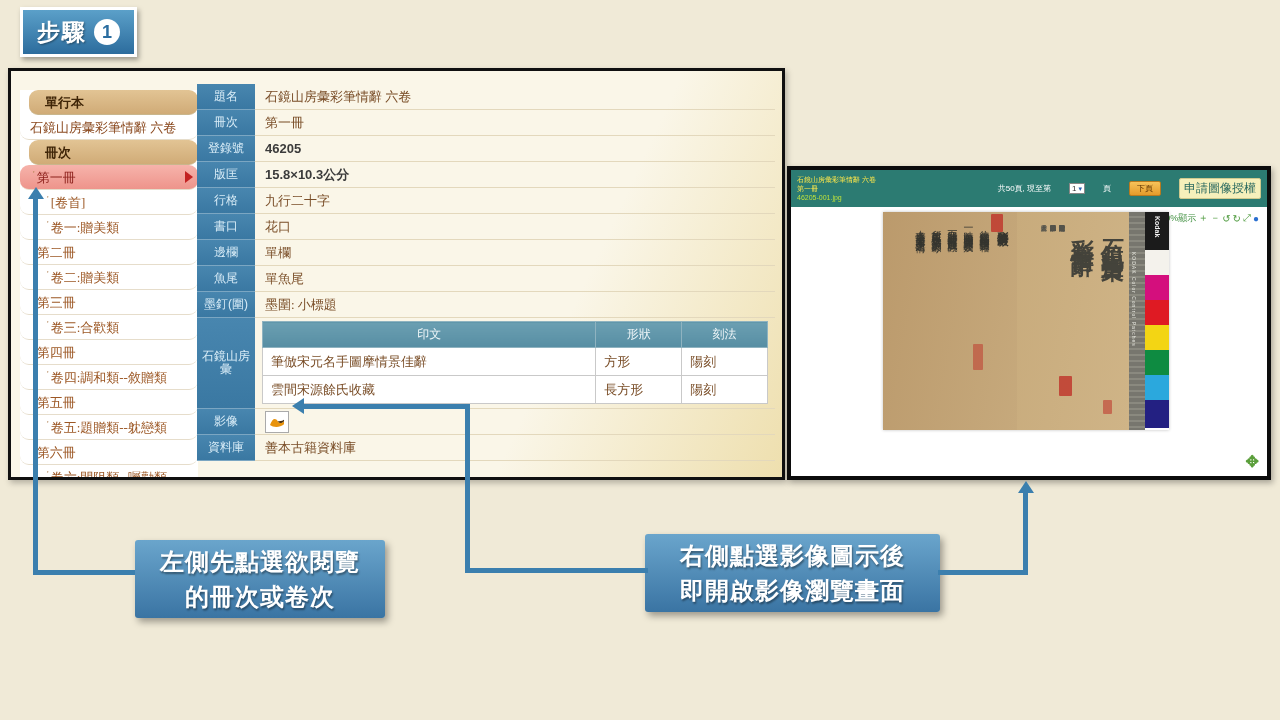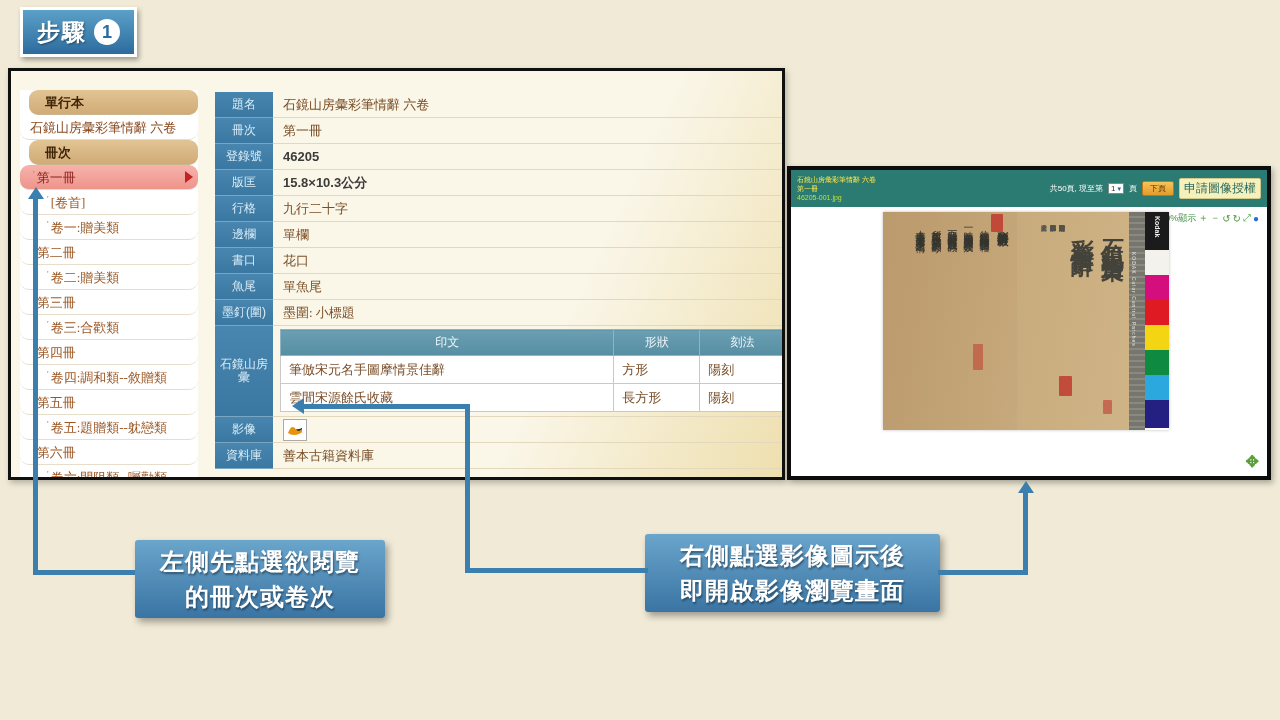--- a/index.html
+++ b/index.html
@@ -23,42 +23,42 @@
   .sb-header{background:linear-gradient(#e2c494,#d0ab77);margin-left:9px;color:#3f2507;font-weight:bold;padding-left:16px;border-bottom:1px solid #c9b68c;}
   .sb-item{color:#9c5724;}
   .sb-title{padding-left:10px;color:#8b4a20;}
   .sb-selected{background:linear-gradient(#f6b3ab,#ee948b);color:#8c1f1a;}
   .sb-selected .arrow-r{position:absolute;right:5px;top:6px;width:0;height:0;border-top:6px solid transparent;border-bottom:6px solid transparent;border-left:8px solid #c32222;}
   .lvl1{padding-left:13px;}
   .lvl2{padding-left:27px;}
   .tick{font-size:9px;color:#b08050;margin-right:2px;position:relative;top:-4px;}
 
   
-  .details{position:absolute;left:204px;top:13px;width:578px;margin-top:8px;}
+  .details{position:absolute;left:186px;top:13px;width:578px;}
   .d-row{display:flex;}
   .d-row.h26{height:26px;}
   .d-label{width:58px;flex:0 0 58px;background:linear-gradient(#4886af,#3a78a2);color:#d8ecf7;display:flex;align-items:center;
     justify-content:center;font-size:12px;border-bottom:1px solid #7ba6c2;text-align:center;line-height:13px;}
   .d-value{flex:1;display:flex;align-items:center;padding:0 10px;font-size:13px;color:#7a4e28;
     font-family:"Liberation Serif",serif;border-bottom:1px solid #e3d8bc;}
   .d-value.bold{color:#3b3b3b;font-weight:bold;font-family:"Liberation Sans",sans-serif;}
   .d-row.seals{min-height:86px;}
   .d-row.seals .d-value{display:block;padding:0;}
   .seal-table{width:calc(100% - 14px);margin:3px 7px 4px 7px;border-collapse:collapse;background:#fff;}
   .seal-table th{background:linear-gradient(#6b9fb2,#578ea3);color:#f0f7f9;font-weight:normal;font-size:12px;height:23px;border:1px solid #8fb3c0;}
   .seal-table td{border:1px solid #c9c9c9;font-size:13px;height:27px;padding:0 8px;color:#7a4e28;font-family:"Liberation Serif",serif;}
   .seal-link{color:#3a6bc4;cursor:pointer;}
   .img-icon{width:22px;height:20px;background:#fff;border:1px solid #aaa;display:inline-flex;align-items:center;justify-content:center;cursor:pointer;}
 
   
   .viewer{position:absolute;left:787px;top:166px;width:476px;height:306px;border:4px solid #0c0c0c;background:#fff;box-shadow:2px 3px 6px rgba(0,0,0,.3);}
   .v-header{height:37px;background:#2c7b72;display:flex;justify-content:space-between;align-items:center;padding:0 6px;}
   .v-meta{font-size:7px;line-height:9px;color:#ffe84a;}
   .v-meta .v-file{color:#bfe23c;}
-  .v-controls{display:flex;align-items:center;font-size:8px;color:#fff;gap:5px;}
+  .v-controls{display:flex;align-items:center;font-size:8px;color:#fff;gap:18px;}
   .v-select{background:#fff;color:#333;border:1px solid #888;padding:0 2px;display:inline-flex;align-items:center;font-size:8px;cursor:pointer;}
   .v-select .caret{color:#2a5fae;font-size:7px;margin-left:2px;}
   .v-next{background:linear-gradient(#f7c35a,#e59b2a);border:1px solid #b97a1e;color:#5a3000;font-size:8px;padding:1px 7px;border-radius:2px;cursor:pointer;}
   .v-license{background:#f6f0bb;border:1px solid #cfc98e;color:#2b6a60;font-size:12px;padding:1px 4px;border-radius:2px;cursor:pointer;}
   .v-toolbar{position:absolute;top:41px;right:8px;font-size:9px;color:#3f8f3f;display:flex;align-items:center;gap:2px;}
   .v-toolbar .ic{font-size:10px;color:#4d9a3d;cursor:pointer;}
   .v-toolbar .ic.help{color:#2a6fd0;}
 
   
   .book{position:absolute;left:92px;top:42px;width:286px;height:218px;display:flex;box-shadow:0 0 3px rgba(0,0,0,.25);}
@@ -182,26 +182,26 @@
         </div>
       <div class="d-row h26">
           <div class="d-label">版匡</div>
           <div class="d-value bold">15.8×10.3公分</div>
         </div>
       <div class="d-row h26">
           <div class="d-label">行格</div>
           <div class="d-value">九行二十字</div>
         </div>
       <div class="d-row h26">
+          <div class="d-label">書口</div>
+          <div class="d-value">花口</div>
+        </div>
+      <div class="d-row h26">
           <div class="d-label">邊欄</div>
           <div class="d-value">單欄</div>
-        </div>
-      <div class="d-row h26">
-          <div class="d-label">書口</div>
-          <div class="d-value">花口</div>
         </div>
       <div class="d-row h26">
           <div class="d-label">魚尾</div>
           <div class="d-value">單魚尾</div>
         </div>
       <div class="d-row h26">
           <div class="d-label">墨釘(圍)</div>
           <div class="d-value">墨圍: 小標題</div>
         </div>
 

